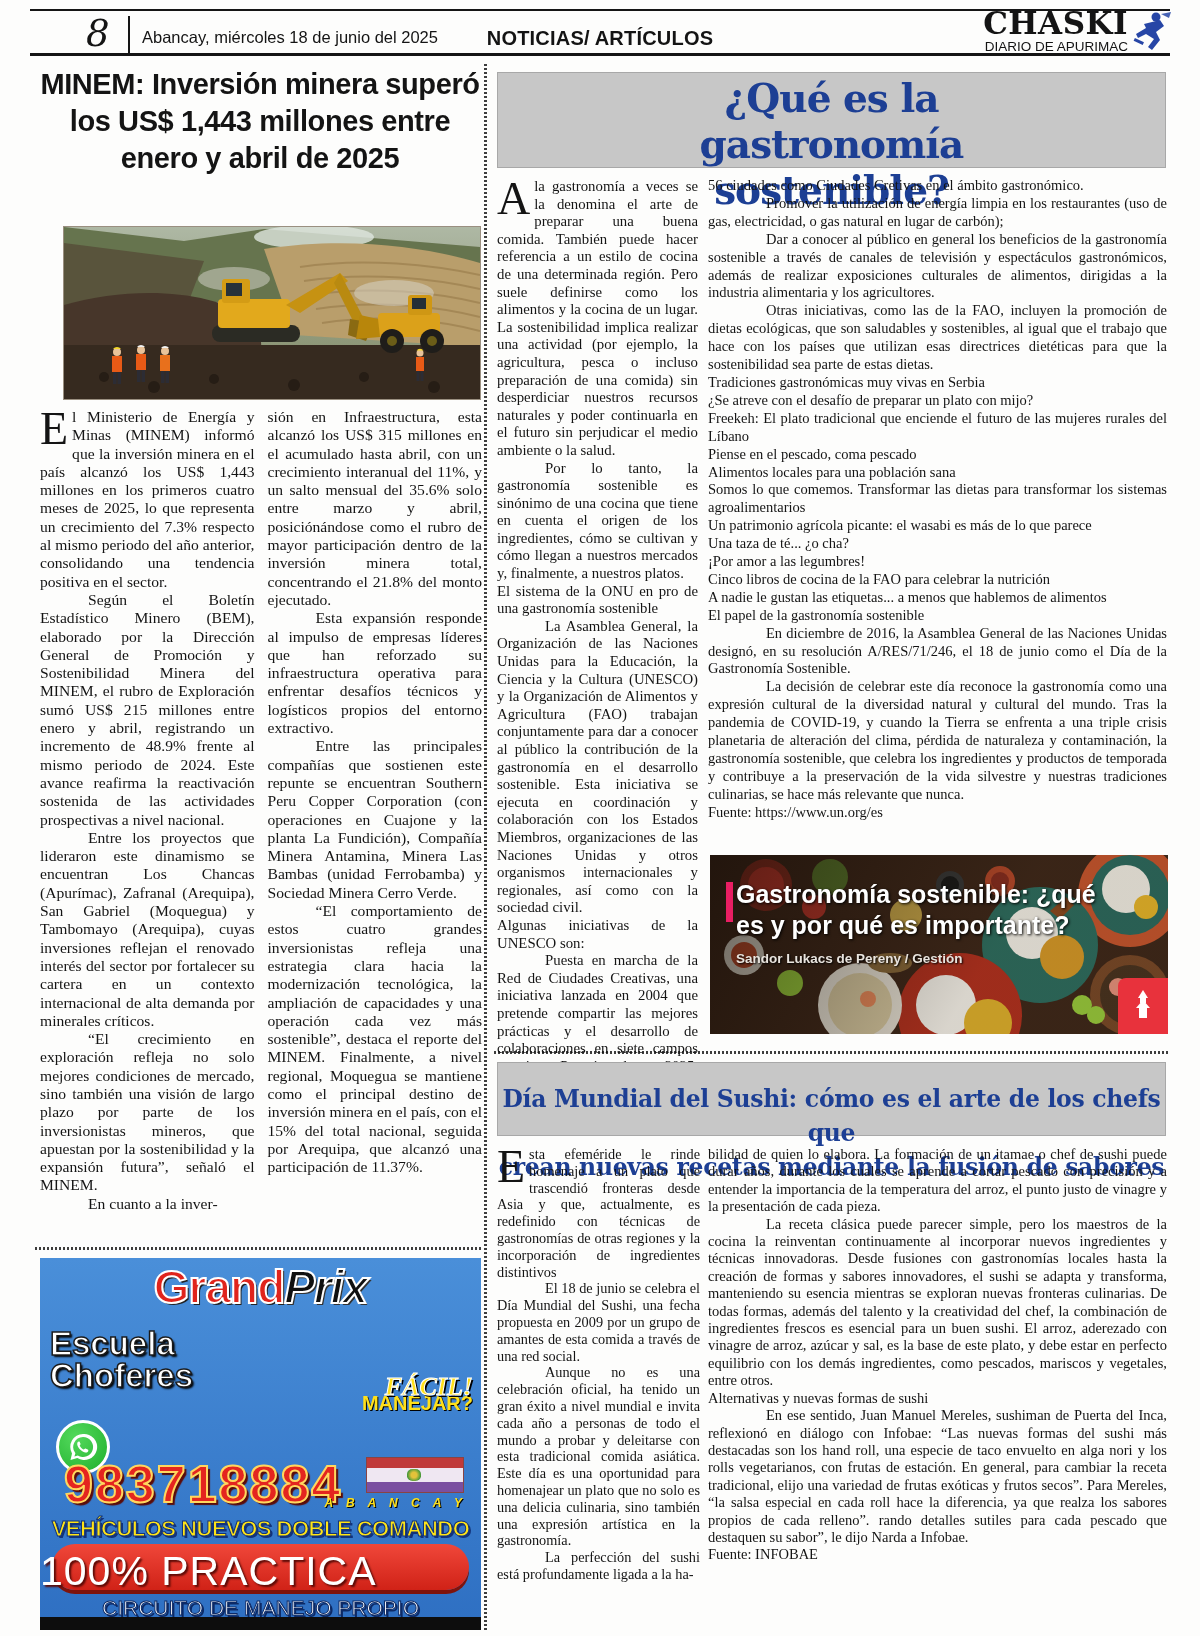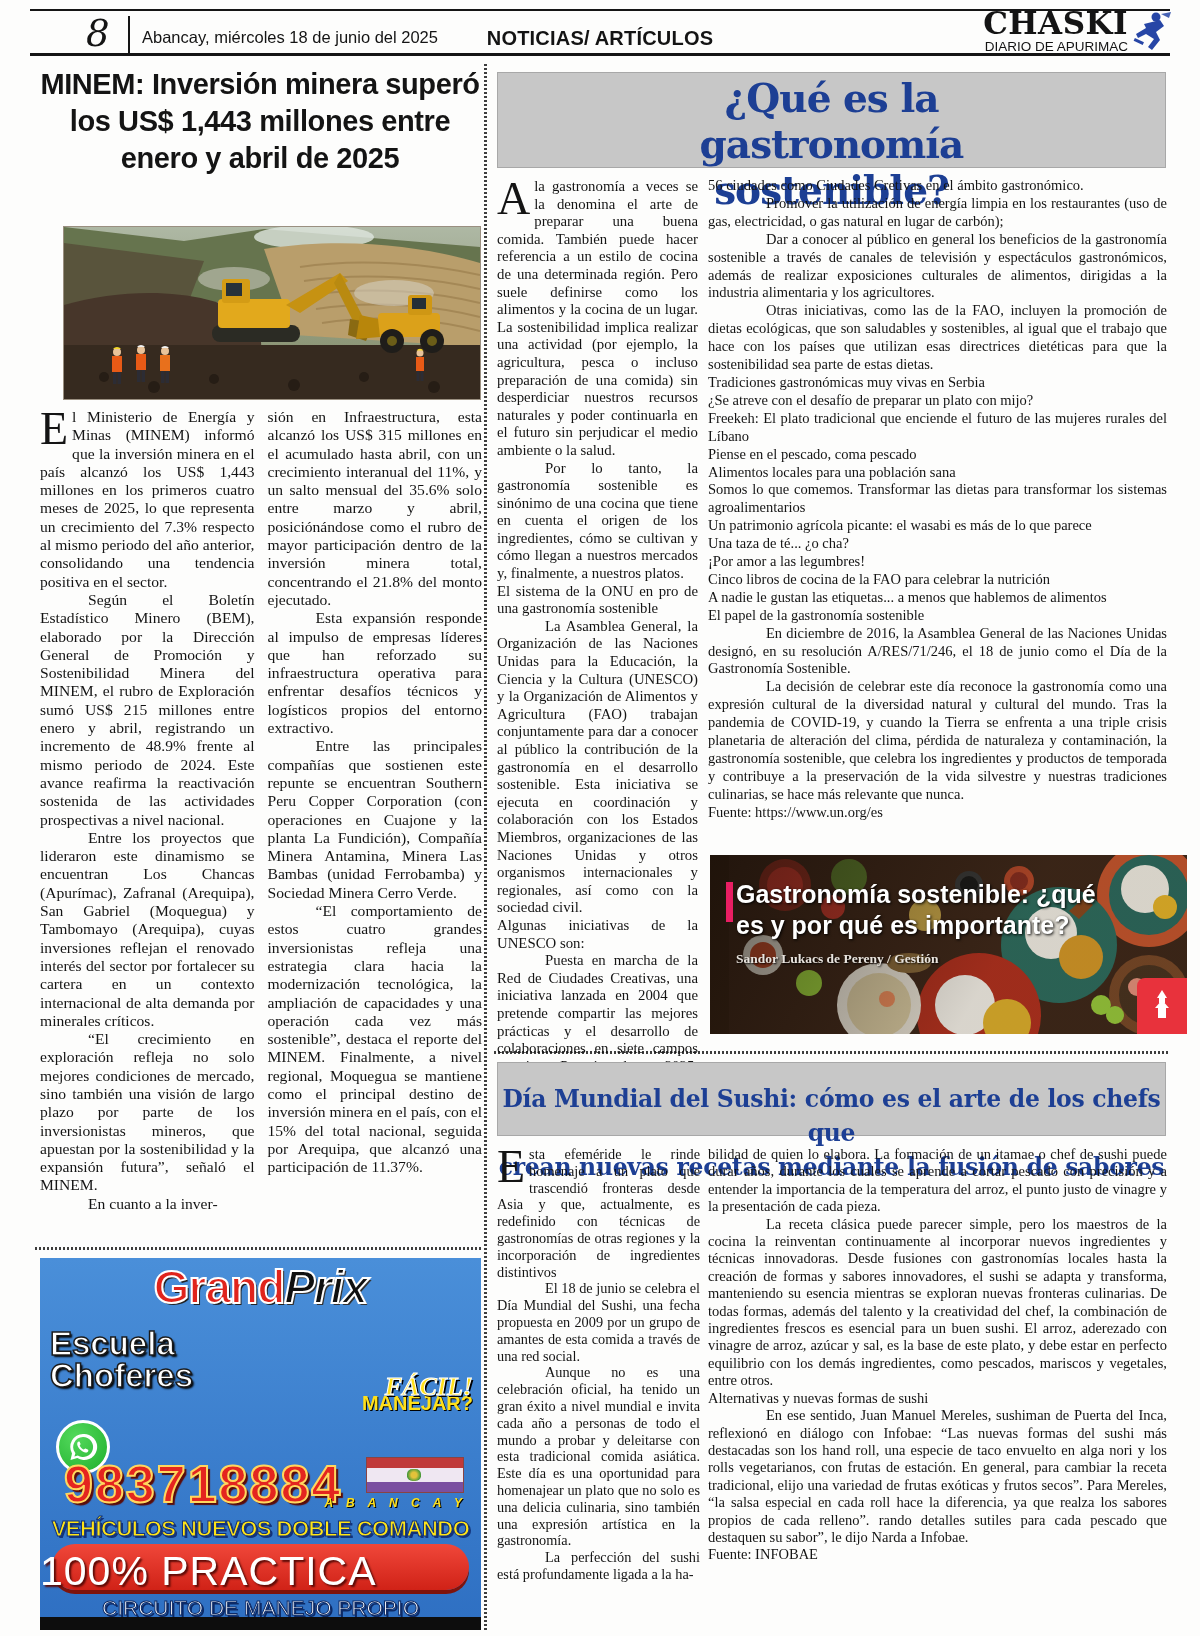--- a/index.html
+++ b/index.html
@@ -58,25 +58,25 @@
   .ncol-g{left:497px;top:178px;width:201px;}
   .ncol-g p.tx{font-size:14.8px;line-height:17.6px;}
   .wcol-g{left:708px;top:177px;width:459px;}
   .wcol-g p.tx{font-size:14.5px;line-height:17.9px;}
   .ind2{text-indent:58px;}
   .ncol-s{left:497px;top:1146px;width:203px;}
   .ncol-s p.tx{font-size:14.3px;line-height:16.8px;}
   .wcol-s{left:708px;top:1146px;width:459px;}
   .wcol-s p.tx{font-size:14.5px;line-height:17.4px;}
   
-  .food{left:710px;top:855px;width:458px;height:179px;overflow:hidden;background:#3a2515;padding-left:19px;}
+  .food{left:710px;top:855px;width:458px;height:179px;overflow:hidden;background:#3a2515;}
   .food-overlay{position:absolute;left:0;top:0;width:100%;height:100%;background:linear-gradient(120deg,rgba(10,5,2,.55),rgba(10,5,2,.12) 60%);}
   .food-title{position:absolute;left:26px;top:24px;width:360px;font-family:"Liberation Sans",sans-serif;font-weight:bold;font-size:25px;line-height:31px;color:#fff;text-shadow:1px 1px 3px #000;}
   .food-bar{position:absolute;left:16px;top:27px;width:7px;height:40px;background:#e91e63;}
-  .food-credit{position:absolute;left:26px;top:96px;font-family:Liberation Serif, serif;font-weight:bold;font-size:13.5px;color:#e9e4de;text-shadow:1px 1px 2px #000;}
+  .food-credit{position:absolute;left:26px;top:96px;font-family:Liberation Sans, sans-serif;font-weight:bold;font-size:13.5px;color:#e9e4de;text-shadow:1px 1px 2px #000;}
   .food-badge{position:absolute;right:0;bottom:0;width:50px;height:56px;background:#e8323c;border-radius:8px 0 0 0;}
   .food-badge svg{position:absolute;left:14px;top:12px;}
 </style>
 </head>
 <body>
 
 <div class="rule" style="left:30px;top:9px;width:1140px;height:2px;"></div>
 <div class="abs hdr-page">8</div>
 <div class="abs hdr-bar"></div>
 <div class="abs hdr-date">Abancay, miércoles 18 de junio del 2025</div>

